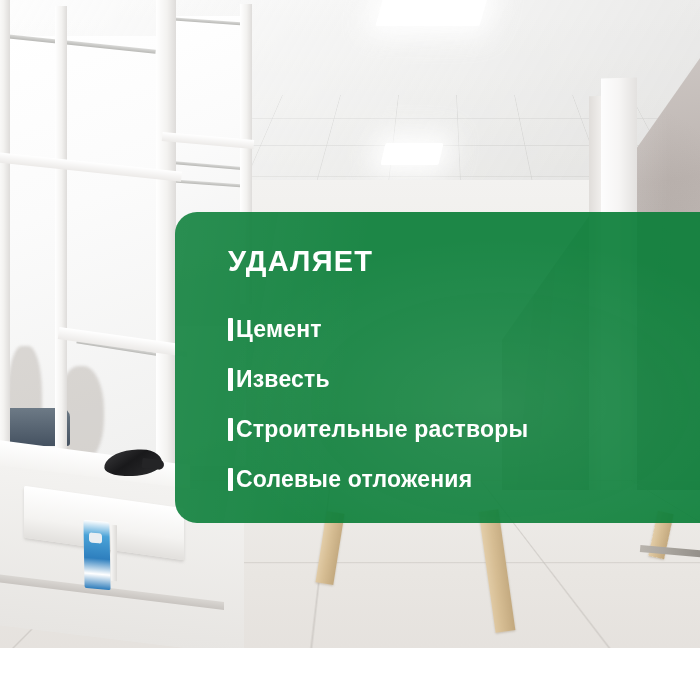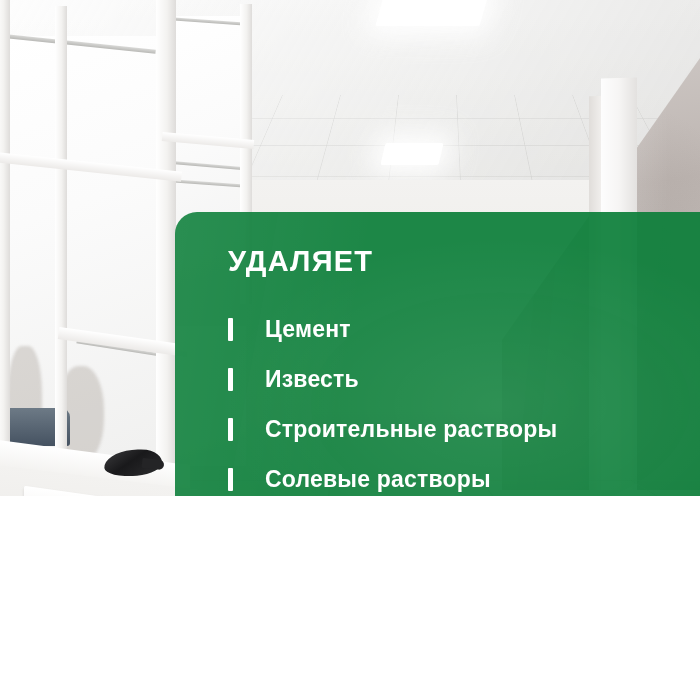--- a/index.html
+++ b/index.html
@@ -3,21 +3,21 @@
 <meta charset="utf-8">
 <style>
   html, body {
     margin: 0;
     padding: 0;
     background: #ffffff;
   }
   #stage {
     position: relative;
     width: 700px;
-    height: 496px;
+    height: 648px;
     overflow: hidden;
     font-family: "Liberation Sans", sans-serif;
     background: #f2f1ef;
   }
 
   
   .photo {
     position: absolute;
     inset: 0;
     overflow: hidden;
@@ -311,21 +311,21 @@
     height: 50px;
   }
   .bullet {
     width: 5px;
     height: 23px;
     background: #ffffff;
     border-radius: 1px;
     flex: 0 0 auto;
   }
   .list-label {
-    margin-left: 32px;
+    margin-left: 3px;
     color: #ffffff;
     font-size: 23px;
     font-weight: 700;
     letter-spacing: .2px;
     line-height: 1;
     white-space: nowrap;
   }
 </style>
 </head>
 <body>
@@ -411,19 +411,19 @@
         <span class="list-label">Известь</span>
       </div>
 
       <div class="list-row">
         <span class="bullet"></span>
         <span class="list-label">Строительные растворы</span>
       </div>
 
       <div class="list-row">
         <span class="bullet"></span>
-        <span class="list-label">Солевые растворы</span>
+        <span class="list-label">Солевые отложения</span>
       </div>
 
     </div>
   </div>
 
 </div>
 
 </body></html>

